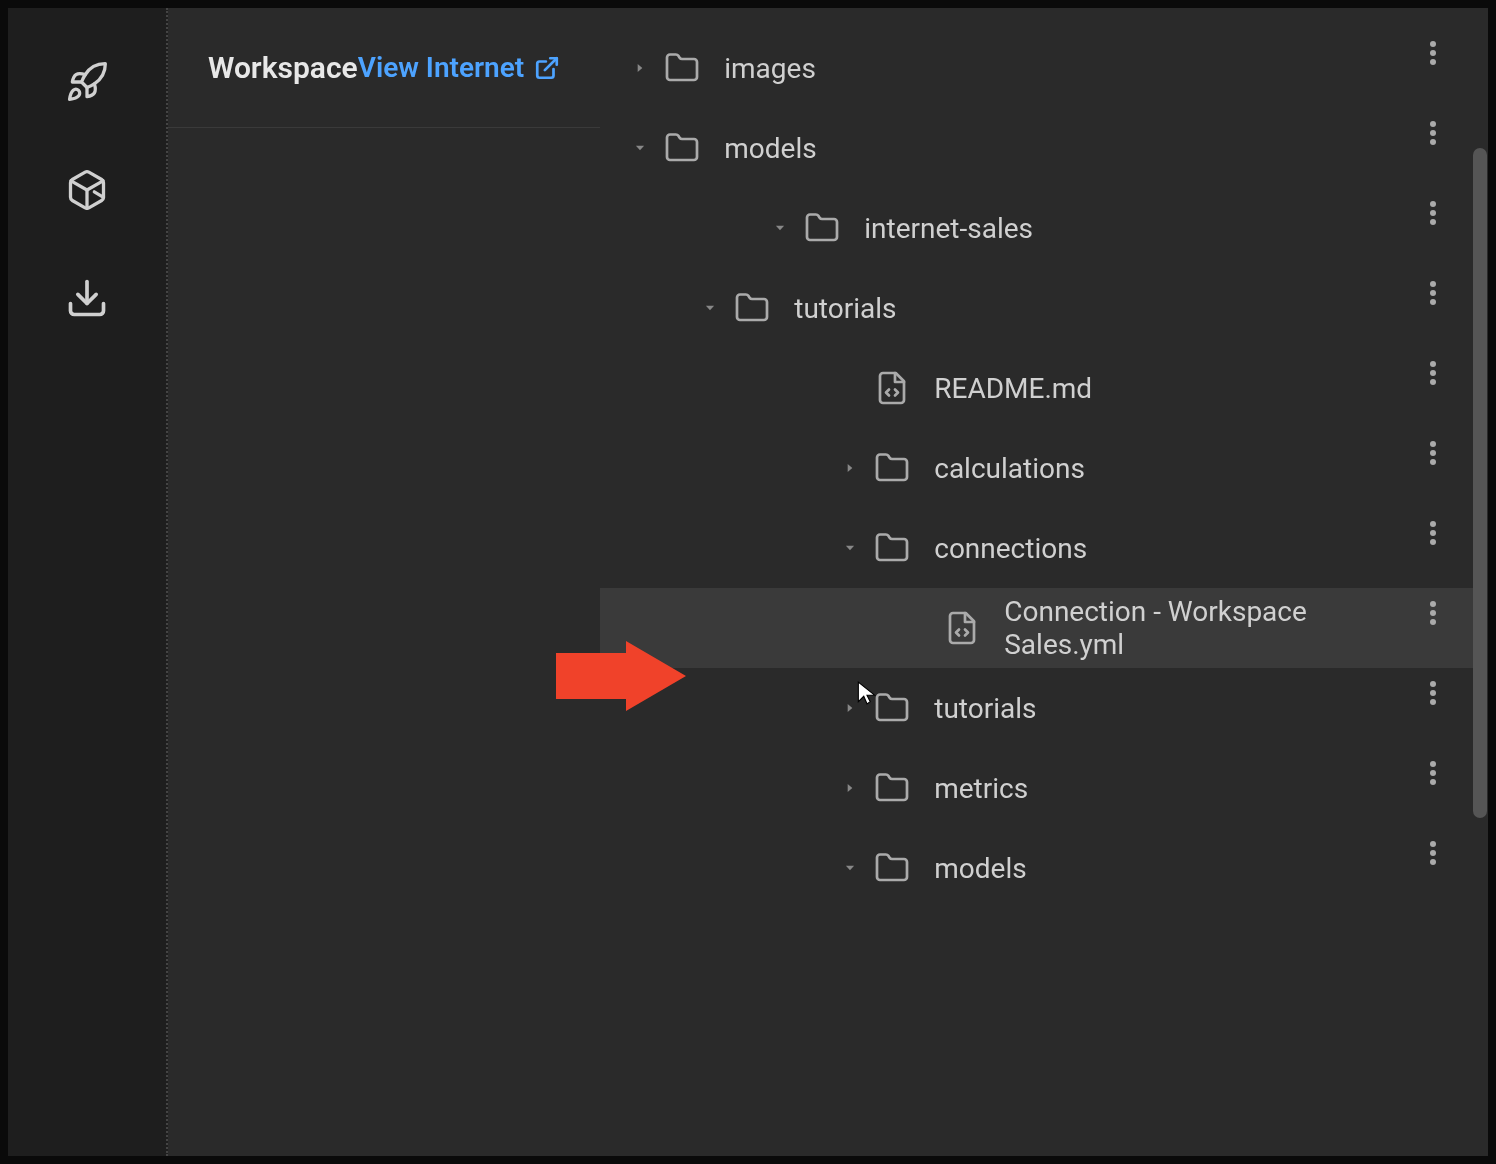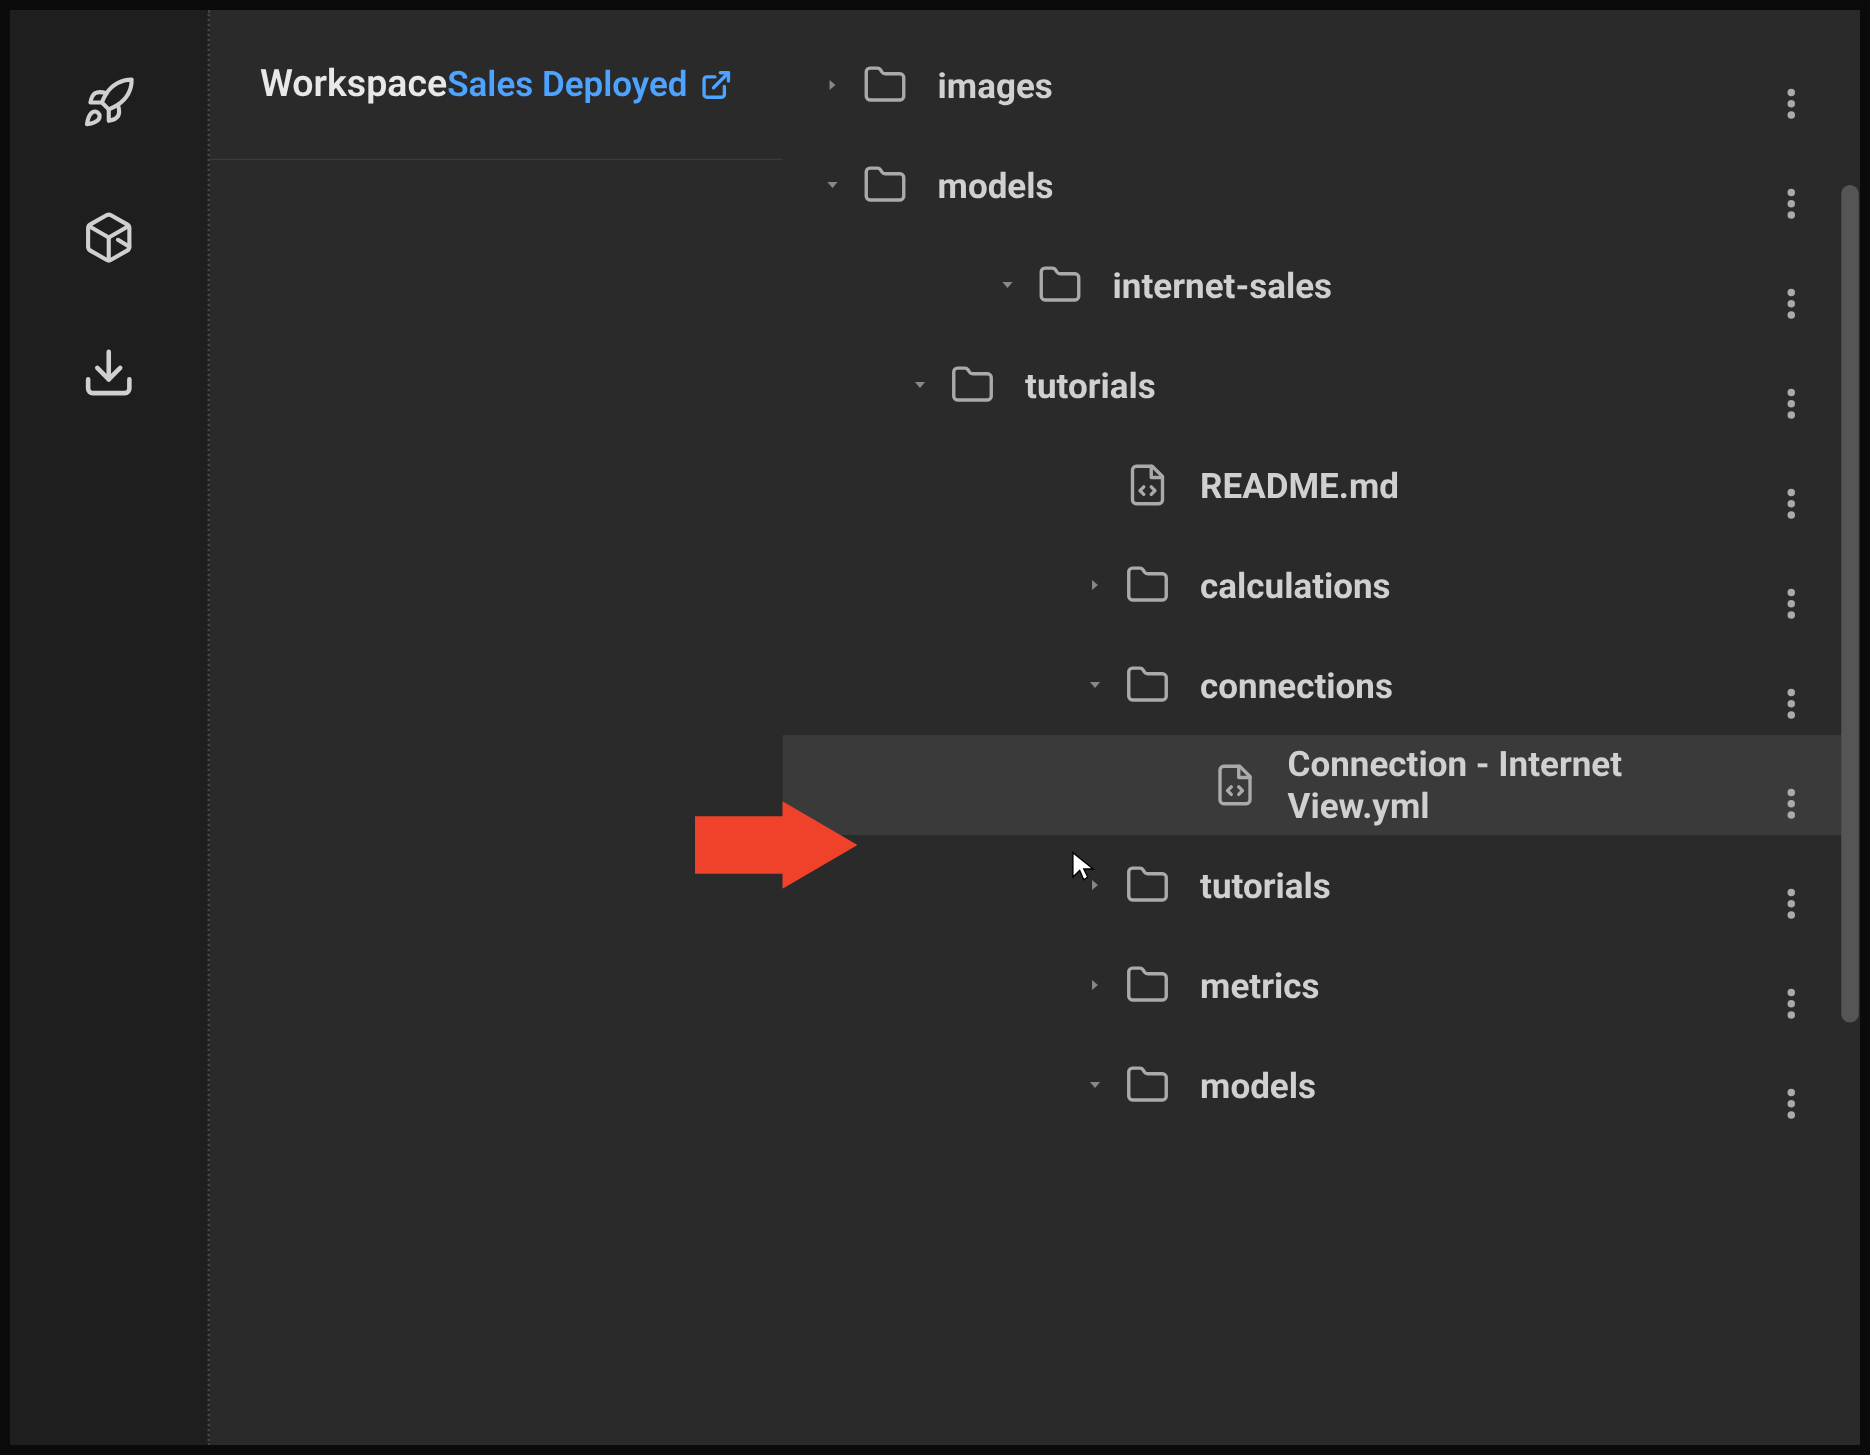--- a/index.html
+++ b/index.html
@@ -69,25 +69,24 @@
     }
     .view-deployed svg { width: 26px; height: 26px; }
     .tree-container {
       flex: 1;
       overflow-y: auto;
       padding: 20px 10px 20px 0;
       position: relative;
     }
     .tree-row {
       display: flex;
-      align-items: flex-end;
+      align-items: flex-start;
       height: 80px;
       cursor: pointer;
       position: relative;
-      font-weight: bold;
     }
     .tree-row.selected {
       background: #3a3a3a;
     }
     .row-content {
       display: flex;
       align-items: center;
       flex: 1;
       height: 100%;
     }
@@ -196,21 +195,21 @@
         <polyline points="7 10 12 15 17 10"></polyline>
         <line x1="12" y1="15" x2="12" y2="3"></line>
       </svg>
     </div>
   </div>
 
   <div class="main-panel">
     <div class="panel-header">
       <div class="header-title">Workspace</div>
       <div class="view-deployed">
-        <span>Sales Deployed</span>
+        <span>View Internet</span>
         <svg viewBox="0 0 24 24" fill="none" stroke="currentColor" stroke-width="2.5" stroke-linecap="round" stroke-linejoin="round">
           <path d="M18 13v6a2 2 0 0 1-2 2H5a2 2 0 0 1-2-2V8a2 2 0 0 1 2-2h6"></path>
           <polyline points="15 3 21 3 21 9"></polyline>
           <line x1="10" y1="14" x2="21" y2="3"></line>
         </svg>
       </div>
     </div>
 
     <div class="tree-container" id="tree">
         <div class="tree-row">
@@ -378,21 +377,21 @@
               </svg>
             </span>
             <span class="item-icon">
               <svg viewBox="0 0 24 24" fill="none" stroke="currentColor" stroke-width="1.8" stroke-linecap="round" stroke-linejoin="round">
                 <path d="M14.5 2H6a2 2 0 0 0-2 2v16a2 2 0 0 0 2 2h12a2 2 0 0 0 2-2V7.5L14.5 2z"></path>
                 <polyline points="14 2 14 8 20 8"></polyline>
                 <path d="m10 13-2 2 2 2"></path>
                 <path d="m14 17 2-2-2-2"></path>
               </svg>
             </span>
-            <span class="item-label">Connection - Internet View.yml</span>
+            <span class="item-label">Connection - Workspace Sales.yml</span>
           </div>
           <span class="more-btn">
             <svg viewBox="0 0 8 26" fill="currentColor">
               <circle cx="4" cy="4" r="3"></circle>
               <circle cx="4" cy="13" r="3"></circle>
               <circle cx="4" cy="22" r="3"></circle>
             </svg>
           </span>
         </div>
         <div class="tree-row">

